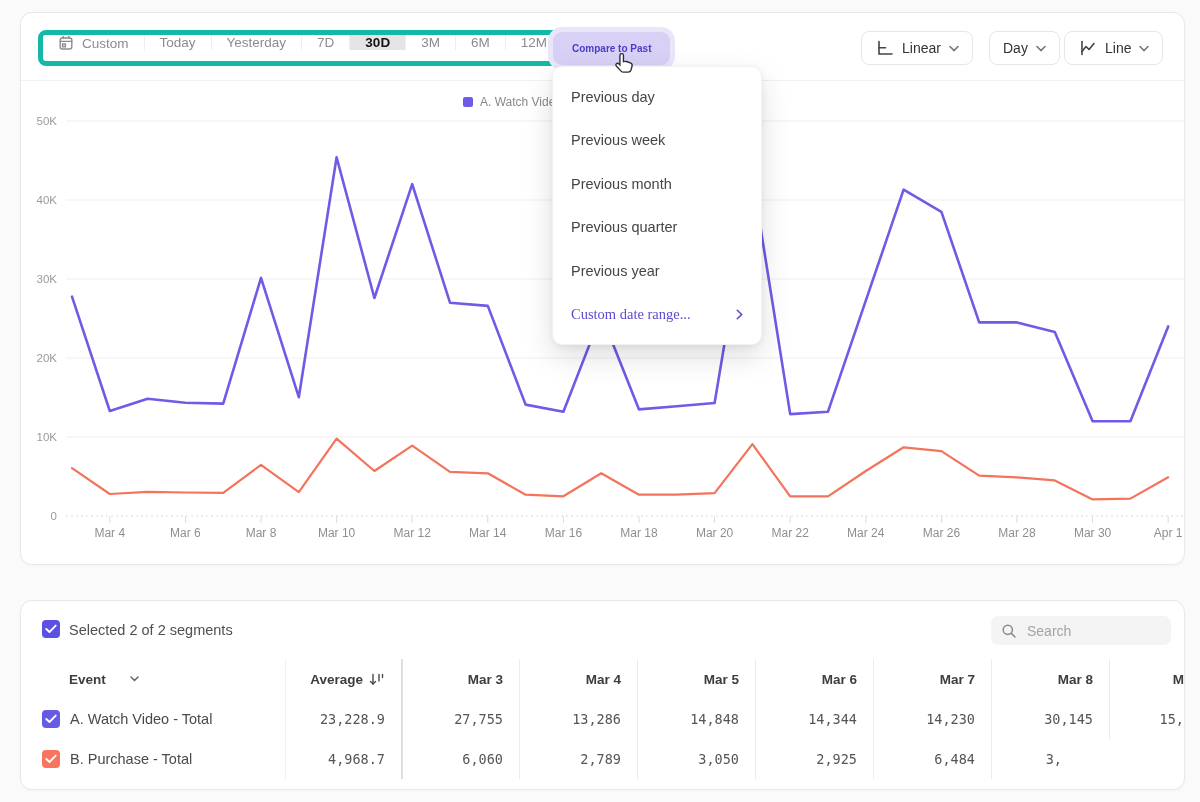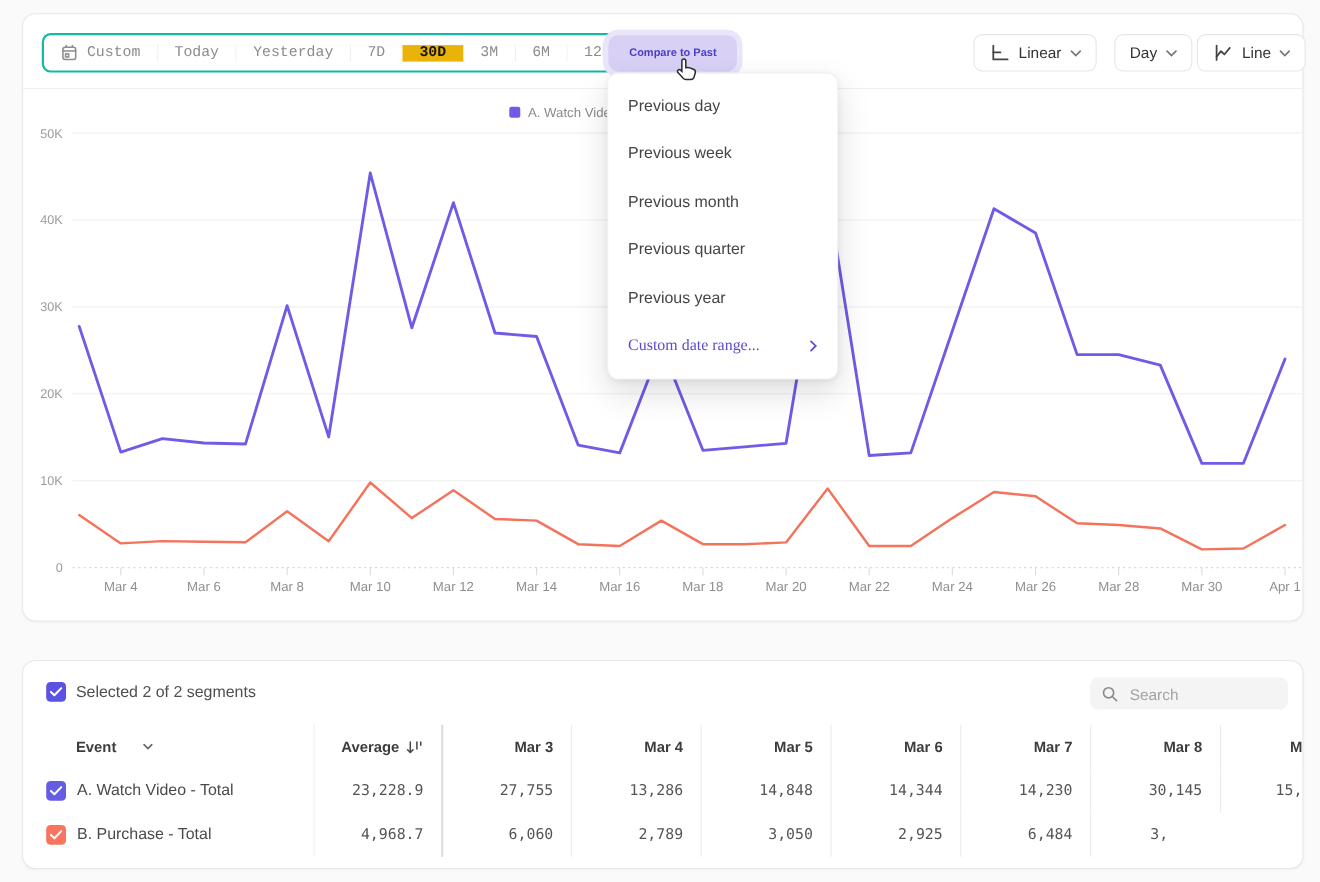--- a/index.html
+++ b/index.html
@@ -7,31 +7,31 @@
     width:1200px;height:802px;position:relative;overflow:hidden;
     background:#fafafa;
     font-family:"Liberation Sans",sans-serif;
     -webkit-font-smoothing:antialiased;
   }
   .card{position:absolute;background:#fff;border:1px solid #e8e8e8;border-radius:12px;box-shadow:0 1px 3px rgba(0,0,0,.03);}
   #top-card{left:20px;top:12px;width:1163px;height:551px;}
   #bottom-card{left:20px;top:600px;width:1163px;height:188px;overflow:hidden;}
 
   
-  .seg-group{position:absolute;left:17px;top:17px;height:36px;display:flex;align-items:center;
-    border:2px solid #14b8a6;border-radius:8px;overflow:hidden;background:#fff;box-sizing:border-box;font-family:Liberation Mono, monospace;}
+  .seg-group{position:absolute;left:17px;top:17px;height:36px;display:flex;align-items:flex-start;
+    border:5px solid #14b8a6;border-radius:8px;overflow:hidden;background:#fff;box-sizing:border-box;}
   .seg{display:flex;align-items:center;gap:8px;padding:0 15px;font-size:13.5px;color:#8c8c8c;
     border-right:1px solid #eeeeee;cursor:pointer;background:#fff;white-space:nowrap;}
   .seg:last-child{border-right:none;}
-  .seg.sel{background:#eab308;color:#141414;font-weight:700;}
+  .seg.sel{background:#e5e5e5;color:#141414;font-weight:700;}
   .compare-btn{position:absolute;left:532px;top:19px;height:33px;padding:0 19px;display:flex;align-items:center;
     background:#d8d0f5;color:#4b3dc9;font-weight:700;font-size:10px;border-radius:9px;border:none;cursor:pointer;
     box-shadow:0 0 0 5px #eae6fa;font-family:inherit;}
   .tool-btn{position:absolute;top:18px;height:34px;border:1px solid #e6e6e6;border-radius:8px;background:#fff;
-    display:flex;align-items:center;gap:8px;padding:0 13px;font-size:14px;color:#333;font-weight:500;cursor:pointer;box-sizing:border-box;margin-left:24px;}
+    display:flex;align-items:center;gap:8px;padding:0 13px;font-size:14px;color:#333;font-weight:500;cursor:pointer;box-sizing:border-box;}
   #btn-linear{left:840px;} #btn-day{left:968px;} #btn-line{left:1043px;}
   .toolbar-divider{position:absolute;left:0;top:67px;width:100%;height:1px;background:#f0f0f0;}
 
   
   #chart-svg{position:absolute;left:0;top:72px;}
   .legend{position:absolute;top:82px;left:0;width:100%;display:flex;justify-content:center;gap:26px;z-index:2;}
   .legend-item{display:flex;align-items:center;gap:7px;font-size:12px;color:#8a8a8a;}
   .swatch{width:10px;height:10px;border-radius:2px;}
 
   

